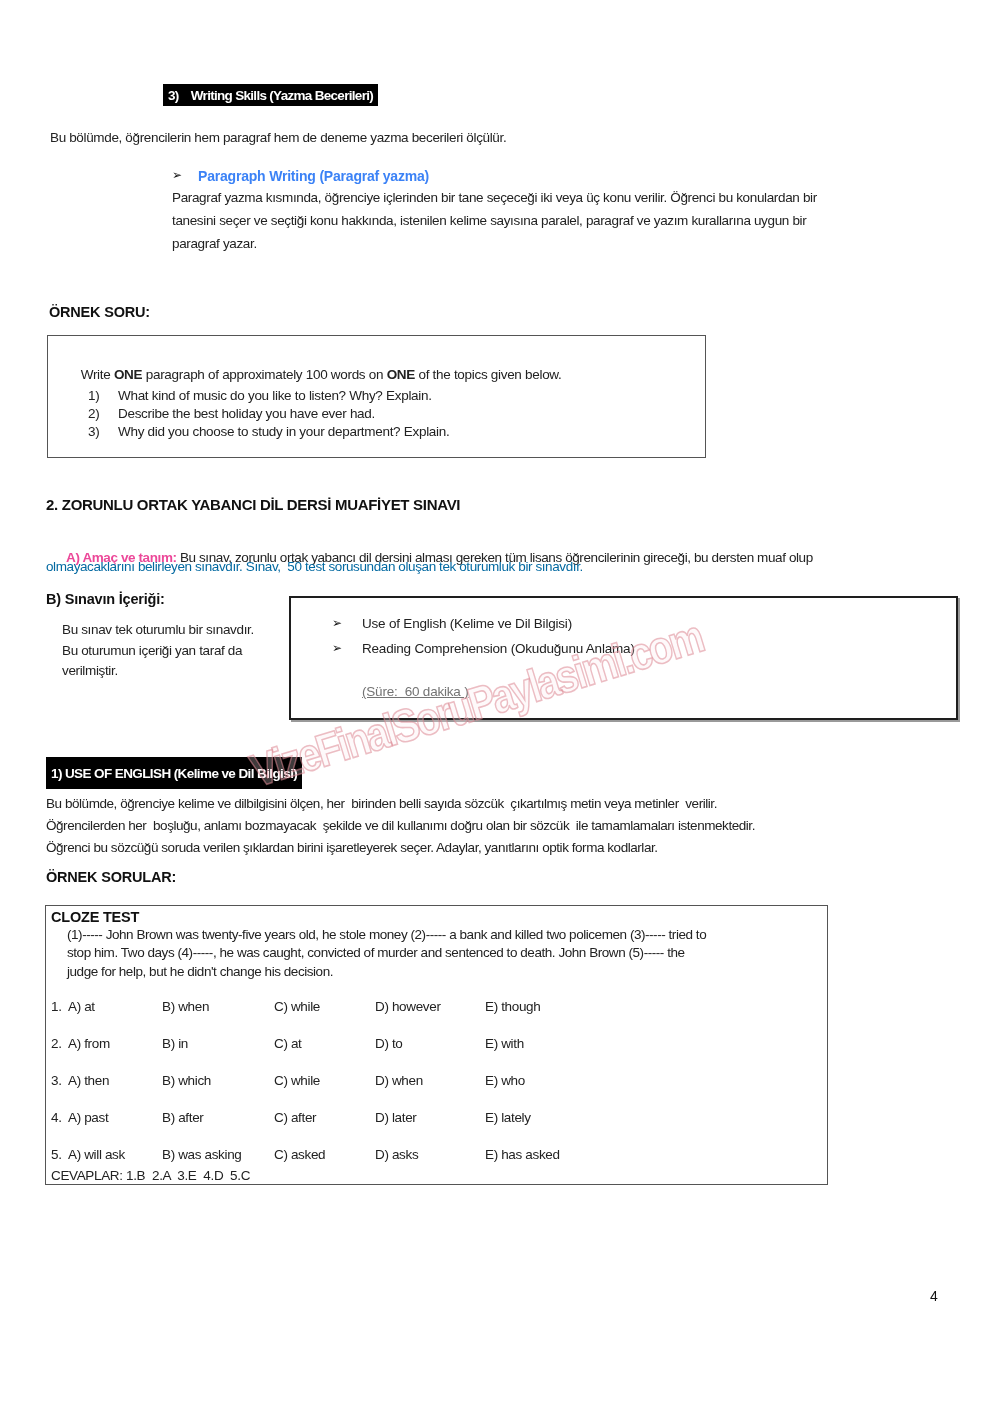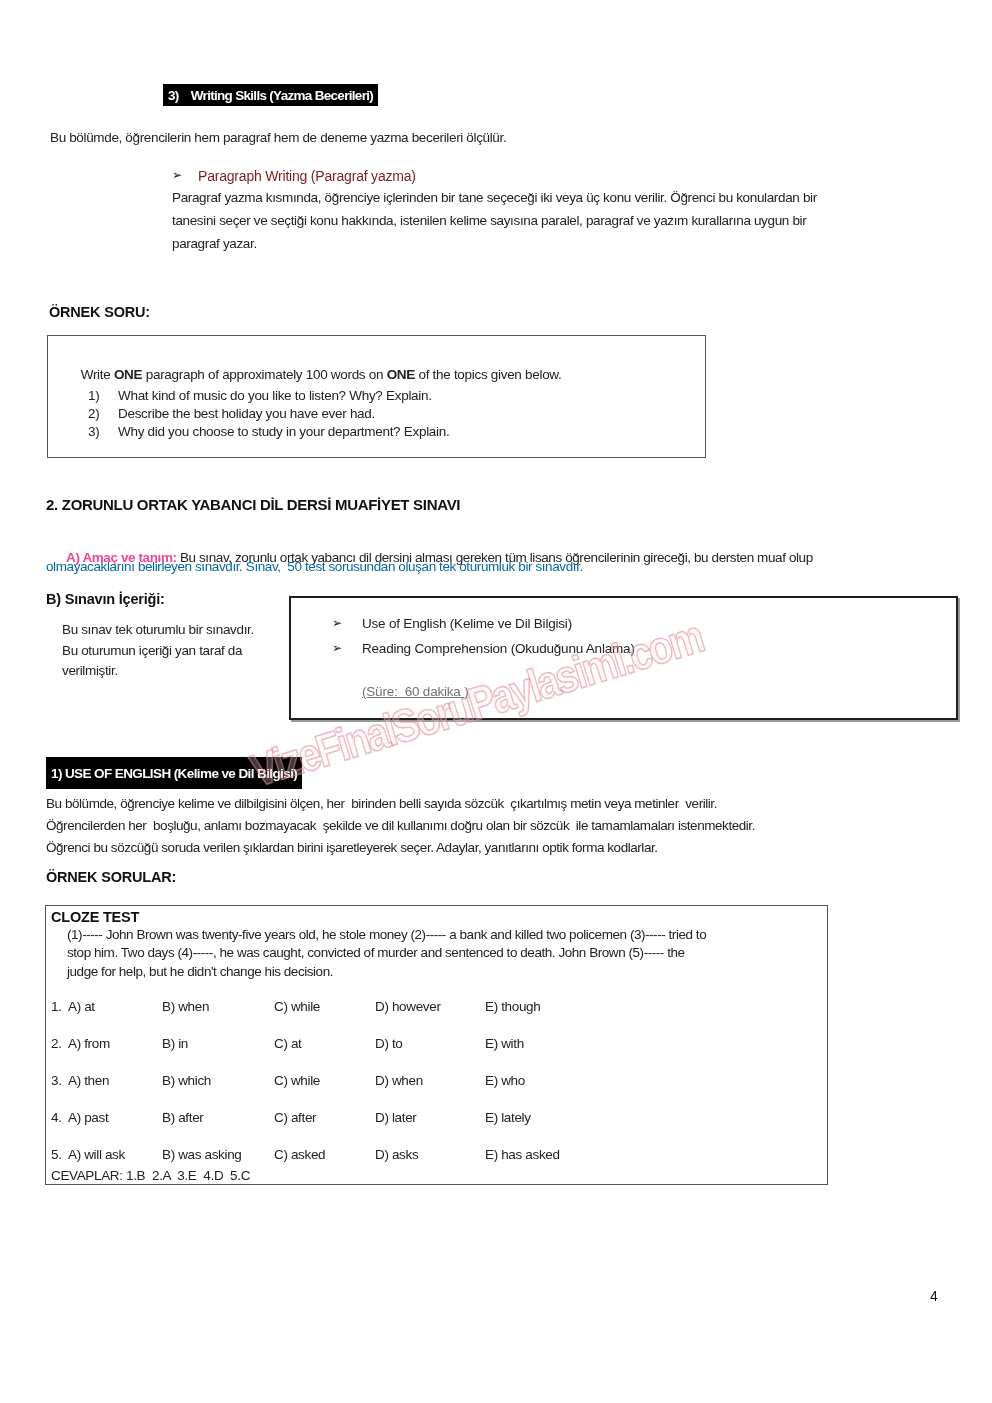--- a/index.html
+++ b/index.html
@@ -69,21 +69,21 @@
 <body>
 
 <div class="page">
 
   <div class="abs bar" style="left:163px; top:84px;">3)    Writing Skills (Yazma Becerileri)</div>
 
   <div class="abs body13 pre" style="left:50px; top:130px;">Bu bölümde, öğrencilerin hem paragraf hem de deneme yazma becerileri ölçülür.</div>
 
   <div class="abs bullet-row" style="left:172px; top:168px;">
     <span class="bullet-icon">➢</span>
-    <span style="font-weight:normal; font-size:14px; letter-spacing:-0.2px; color:#7f1d1d;">Paragraph Writing (Paragraf yazma)</span>
+    <span style="font-weight:bold; font-size:14px; letter-spacing:-0.2px; color:#3b82f6;">Paragraph Writing (Paragraf yazma)</span>
   </div>
 
   <div class="abs" style="left:172px; top:190px;">
     <div class="line body13 pre">Paragraf yazma kısmında, öğrenciye içlerinden bir tane seçeceği iki veya üç konu verilir. Öğrenci bu konulardan bir</div>
     <div class="line body13 pre">tanesini seçer ve seçtiği konu hakkında, istenilen kelime sayısına paralel, paragraf ve yazım kurallarına uygun bir</div>
     <div class="line body13 pre">paragraf yazar.</div>
   </div>
 
   <div class="abs label-bold" style="left:49px; top:304px;">ÖRNEK SORU:</div>
 

